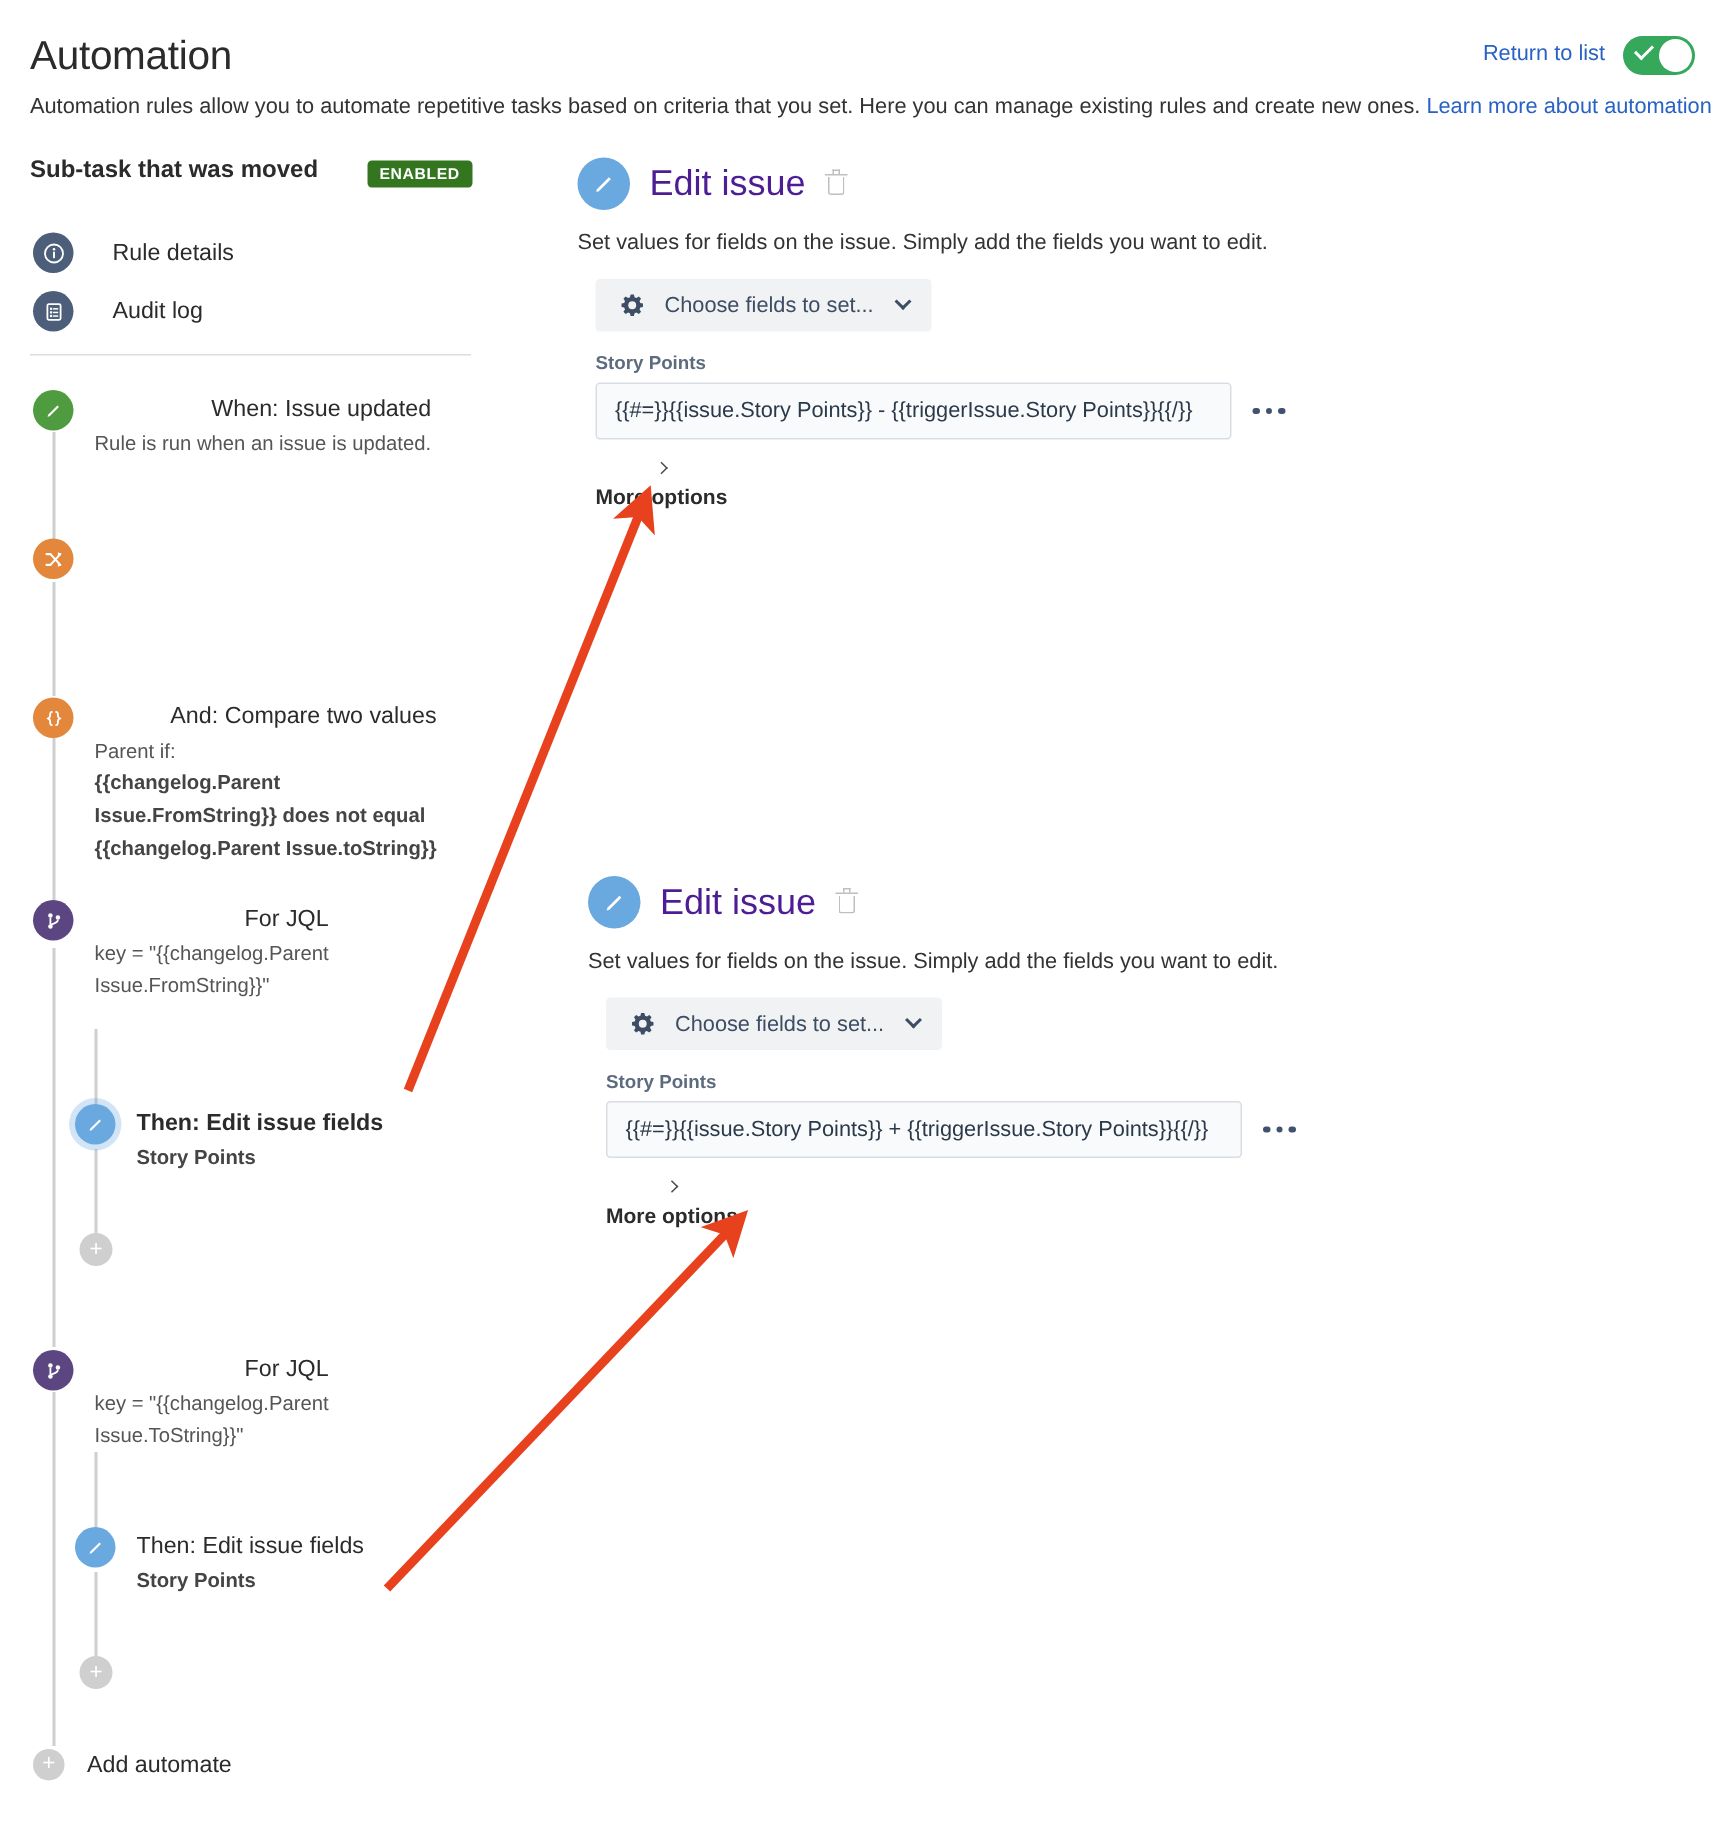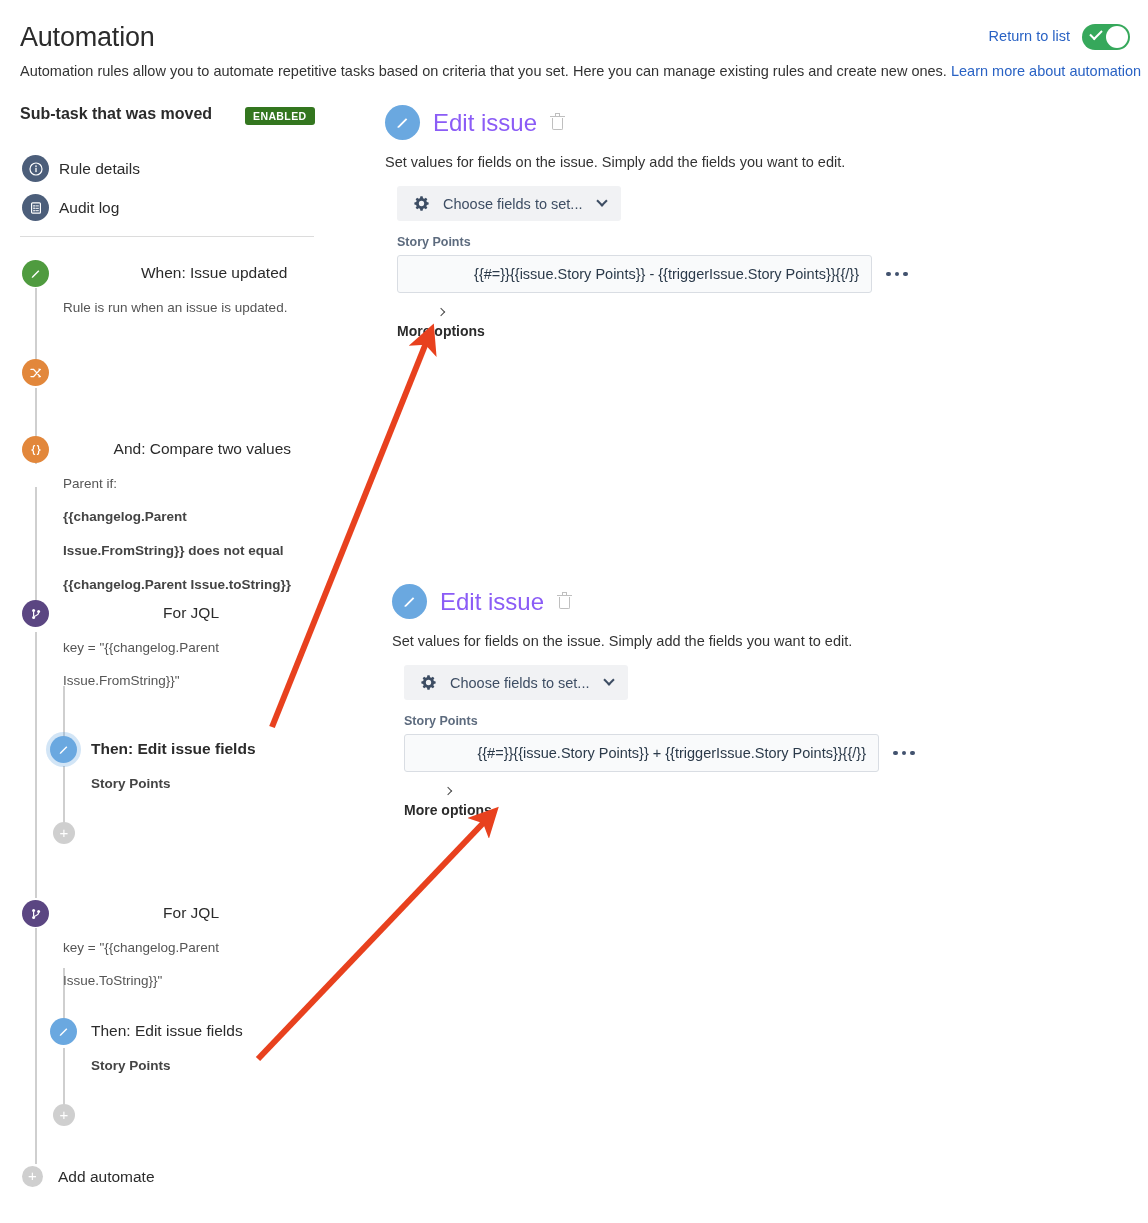--- a/index.html
+++ b/index.html
@@ -79,21 +79,21 @@
     position: absolute; left: 245px; top: 107px;
     background: #33761f;
     color: #ffffff;
     font-size: 10.5px;
     font-weight: 700;
     letter-spacing: 0.4px;
     padding: 3px 8px 3px 8px;
     border-radius: 3px;
   }
 
-  .nav-item { position: absolute; left: 22px; display: flex; align-items: center; gap: 10px; cursor: pointer; }
+  .nav-item { position: absolute; left: 22px; display: flex; align-items: center; gap: 26px; cursor: pointer; }
   .nav-item .label { font-size: 15.5px; color: #2b2b2b; }
 
   .circ {
     width: 27px; height: 27px; border-radius: 50%;
     display: flex; align-items: center; justify-content: center;
     flex: 0 0 auto;
     color: #ffffff;
     font-size: 13px;
     line-height: 1;
   }
@@ -117,40 +117,40 @@
     background: #cfcfcf;
   }
 
   
   .step { position: absolute; }
   .step .head { display: flex; align-items: flex-start; gap: 14px; }
   .step .title { font-size: 15.5px; color: #2b2b2b; line-height: 1.35; padding-top: 3px; text-align: right; }
   .step .title.bold { font-weight: 700; }
   .step .sub {
     font-size: 13.5px; color: #555555; line-height: 1.45;
-    margin-top: 14px;
+    margin-top: 2px;
   }
   .step .sub.bold { font-weight: 700; color: #444444; }
 
   .addcomp {
     position: absolute; left: 22px; top: 1166px;
     display: flex; align-items: center; gap: 15px; cursor: pointer;
   }
   .addcomp .label { font-size: 15.5px; color: #2b2b2b; }
 
   .plus-glyph {
     color: #ffffff; font-size: 15px; font-weight: 400; line-height: 1;
     position: relative; top: -1px;
   }
 
   
   .panel { position: absolute; }
   .panel .ptitle-row { display: flex; align-items: center; gap: 13px; }
   .panel .circ.blue { width: 35px; height: 35px; }
-  .panel .ptitle { font-size: 24px; color: #8b5cf6; font-weight: 400; }
+  .panel .ptitle { font-size: 24px; color: #4c1d95; font-weight: 400; }
   .panel .trash { width: 15px; height: 16px; position: relative; cursor: pointer; opacity: 0.55; }
   .panel .trash .lid {
     position: absolute; top: 1px; left: 0; width: 15px; height: 1.8px; background: #8b8b8b;
   }
   .panel .trash .handle {
     position: absolute; top: -2px; left: 5px; width: 5px; height: 3px;
     border: 1.6px solid #8b8b8b; border-bottom: none;
   }
   .panel .trash .can {
     position: absolute; top: 3.6px; left: 2px; width: 11px; height: 12px;
@@ -176,30 +176,29 @@
     position: relative; top: -3px;
     margin-left: 3px;
   }
 
   .field-label {
     margin-top: 14px; margin-left: 12px;
     font-size: 12.5px; font-weight: 700; color: #5d6b7e;
   }
   .field-row { display: flex; align-items: center; gap: 14px; margin-top: 6px; margin-left: 12px; }
   .field-input {
-    width: 475px;
+    width: 424px;
     background: #f9fafb;
     border: 1px solid #d9dde3;
     border-radius: 3px;
     padding: 10px 12px;
     font-size: 14.5px;
     color: #2b3a4a;
     font-family: "Liberation Sans", sans-serif;
     outline: none;
-    text-align: right;
   }
   .dots { display: flex; gap: 4px; cursor: pointer; }
   .dots span { width: 4.5px; height: 4.5px; border-radius: 50%; background: #42526e; display: block; }
 
   .more-options {
     margin-top: 16px; margin-left: 12px;
     display: inline-flex; align-items: center; gap: 8px;
     font-size: 14px; font-weight: 700; color: #2b2b2b;
     cursor: pointer;
     flex-direction: column;
@@ -298,21 +297,21 @@
         <div class="circ orange">
           <svg class="icon-svg" width="14" height="14" viewBox="0 0 14 14">
             <path d="M2 3.4 L4.6 3.4 L11.2 10.6 M2 10.6 L4.6 10.6 L11.2 3.4" fill="none" stroke="#ffffff" stroke-width="1.4" stroke-linecap="round"></path>
             <path d="M9.6 2.2 L12 3.4 L9.6 4.6 Z" fill="#ffffff"></path>
             <path d="M9.6 9.4 L12 10.6 L9.6 11.8 Z" fill="#ffffff"></path>
           </svg>
         </div>
       </div>
     </div>
 
-    <div class="step" style="left:22px; top:436px; width:300px;">
+    <div class="step" style="left:22px; top:465px; width:300px;">
       <div class="head">
         <div class="circ orange">
           <svg class="icon-svg" width="14" height="14" viewBox="0 0 14 14">
             <path d="M5.6 2.6 C4.2 2.6 4.4 4.4 4.4 5.4 C4.4 6.4 3.6 6.6 3 7 C3.6 7.4 4.4 7.6 4.4 8.6 C4.4 9.6 4.2 11.4 5.6 11.4" fill="none" stroke="#ffffff" stroke-width="1.25" stroke-linecap="round"></path>
             <path d="M8.4 2.6 C9.8 2.6 9.6 4.4 9.6 5.4 C9.6 6.4 10.4 6.6 11 7 C10.4 7.4 9.6 7.6 9.6 8.6 C9.6 9.6 9.8 11.4 8.4 11.4" fill="none" stroke="#ffffff" stroke-width="1.25" stroke-linecap="round"></path>
           </svg>
         </div>
         <div>
           <div class="title">And: Compare two values</div>
           <div class="sub">Parent if:</div>

